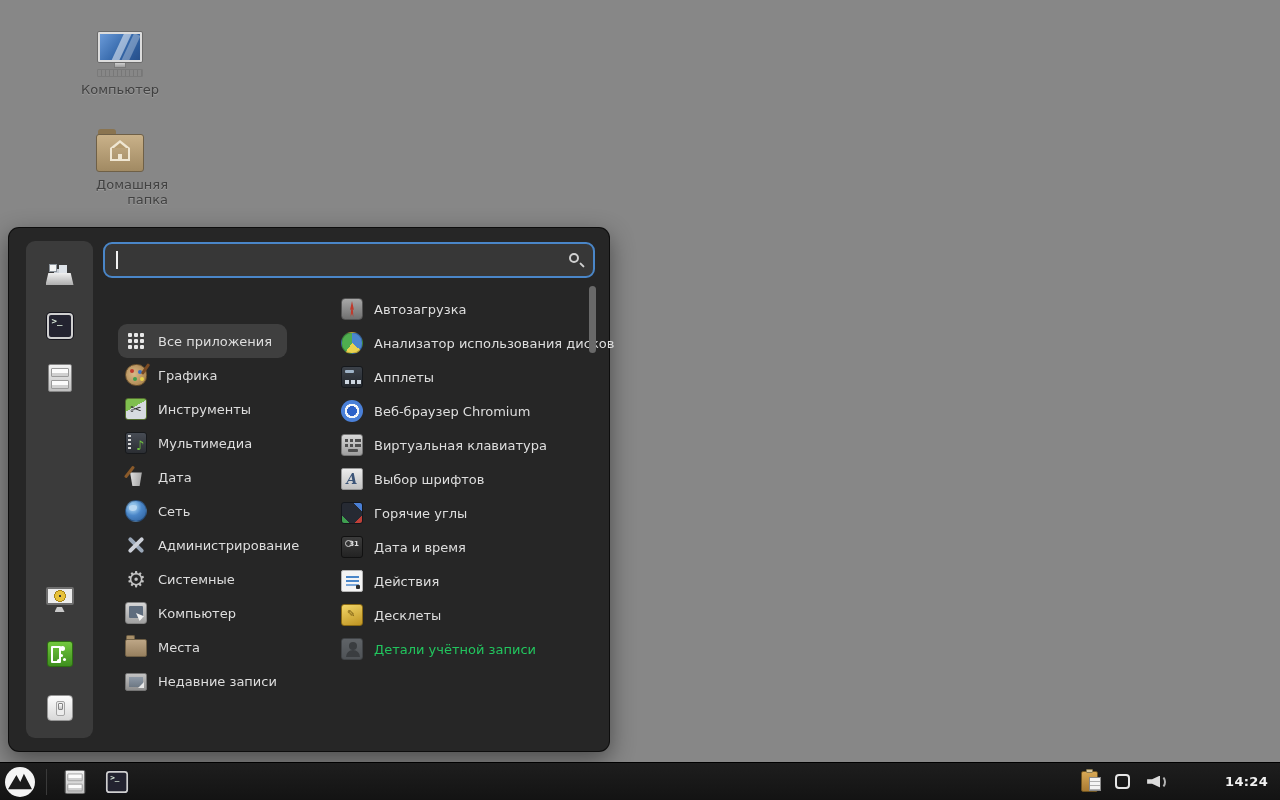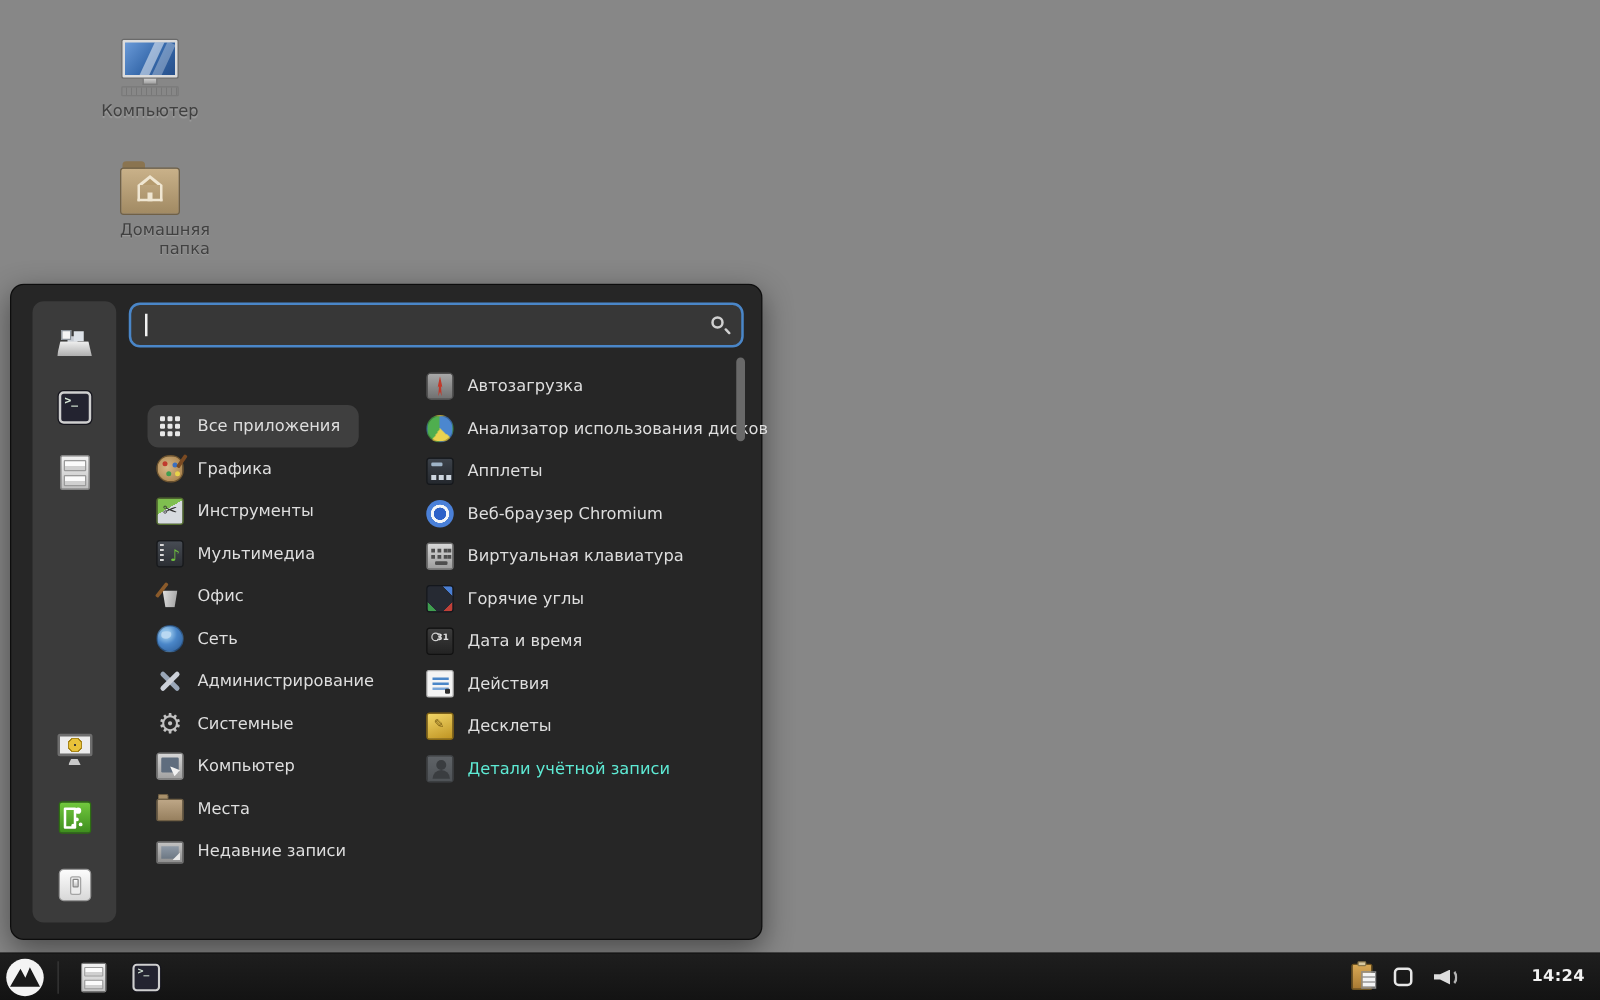--- a/index.html
+++ b/index.html
@@ -39,21 +39,21 @@
   .search-glass{position:absolute;right:11px;top:10px;width:16px;height:16px;}
   .search-glass::before{content:"";position:absolute;left:1px;top:1px;width:10px;height:10px;border:2px solid #d0d0d0;border-radius:50%;}
   .search-glass::after{content:"";position:absolute;right:1px;bottom:0;width:2px;height:6px;background:#d0d0d0;border-radius:1px;transform:rotate(-45deg);}
 
   
   #cat-list{position:absolute;left:109px;top:64px;margin-top:32px;}
   #app-list{position:absolute;left:325px;top:64px;width:260px;}
   .menu-row{height:34px;display:flex;align-items:center;gap:11px;padding:0 15px 0 7px;border-radius:9px;width:max-content;}
   .menu-row .row-label{font-size:13px;color:#dedede;white-space:nowrap;}
   .menu-row.selected{background:#3f3f3f;}
-  .app-row.disabled .row-label{color:#5eead4;}
+  .app-row.disabled .row-label{color:#22c55e;}
   .app-row.disabled .icon22{opacity:.5;}
   #scrollbar{position:absolute;left:580px;top:58px;width:7px;height:67px;background:#696969;border-radius:3.5px;}
 
   
   .icon22{position:relative;width:22px;height:22px;flex:0 0 auto;}
   .ic-all-apps-icon::before{content:"";position:absolute;left:3px;top:3px;width:4px;height:4px;border-radius:1px;background:#e8e8e8;
     box-shadow:6px 0 #e8e8e8,12px 0 #e8e8e8,0 6px #e8e8e8,6px 6px #e8e8e8,12px 6px #e8e8e8,0 12px #e8e8e8,6px 12px #e8e8e8,12px 12px #e8e8e8;}
   .ic-palette-icon{background:radial-gradient(circle at 40% 45%,#d8b888,#a07840);border-radius:52% 48% 46% 54%;border:1px solid #6f5530;}
   .ic-palette-icon::before{content:"";position:absolute;left:4px;top:4px;width:4px;height:4px;border-radius:50%;background:#c03a2e;box-shadow:8px 1px 0 #3a6fc0,3px 8px 0 #3f9e4f,10px 8px 0 #e8d24a;}
   .ic-palette-icon::after{content:"";position:absolute;right:-1px;top:-2px;width:3px;height:12px;background:#7a4a22;border-radius:1px;transform:rotate(35deg);}
@@ -217,21 +217,21 @@
         <div class="menu-row cat-row">
     <span class="icon22 ic-tools-icon"></span>
     <span class="row-label">Инструменты</span>
   </div>
         <div class="menu-row cat-row">
     <span class="icon22 ic-multimedia-icon"></span>
     <span class="row-label">Мультимедиа</span>
   </div>
         <div class="menu-row cat-row">
     <span class="icon22 ic-office-icon"></span>
-    <span class="row-label">Офис</span>
+    <span class="row-label">Дата</span>
   </div>
         <div class="menu-row cat-row">
     <span class="icon22 ic-globe-icon"></span>
     <span class="row-label">Сеть</span>
   </div>
         <div class="menu-row cat-row">
     <span class="icon22 ic-admin-tools-icon"></span>
     <span class="row-label">Администрирование</span>
   </div>
         <div class="menu-row cat-row">
@@ -264,20 +264,24 @@
     <span class="icon22 ic-applets-icon"></span>
     <span class="row-label">Апплеты</span>
   </div>
         <div class="menu-row app-row">
     <span class="icon22 ic-chromium-icon"></span>
     <span class="row-label">Веб-браузер Chromium</span>
   </div>
         <div class="menu-row app-row">
     <span class="icon22 ic-keyboard-icon"></span>
     <span class="row-label">Виртуальная клавиатура</span>
+  </div>
+        <div class="menu-row app-row">
+    <span class="icon22 ic-font-a-icon"></span>
+    <span class="row-label">Выбор шрифтов</span>
   </div>
         <div class="menu-row app-row">
     <span class="icon22 ic-hot-corners-icon"></span>
     <span class="row-label">Горячие углы</span>
   </div>
         <div class="menu-row app-row">
     <span class="icon22 ic-datetime-icon"></span>
     <span class="row-label">Дата и время</span>
   </div>
         <div class="menu-row app-row">

